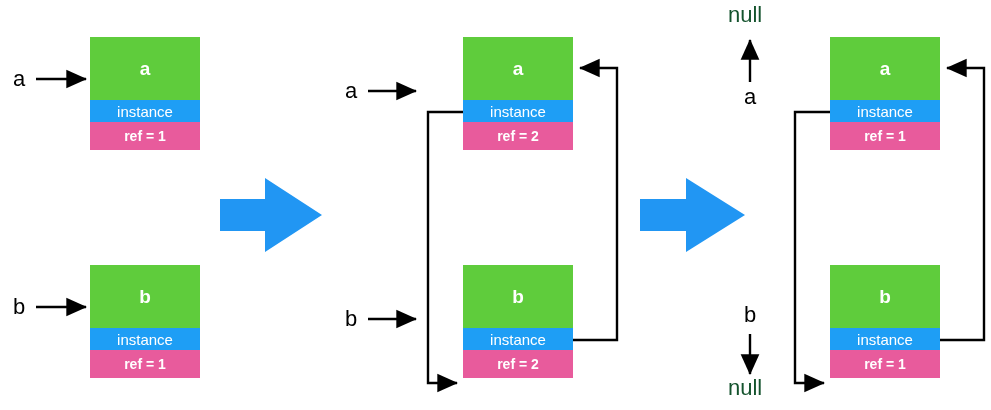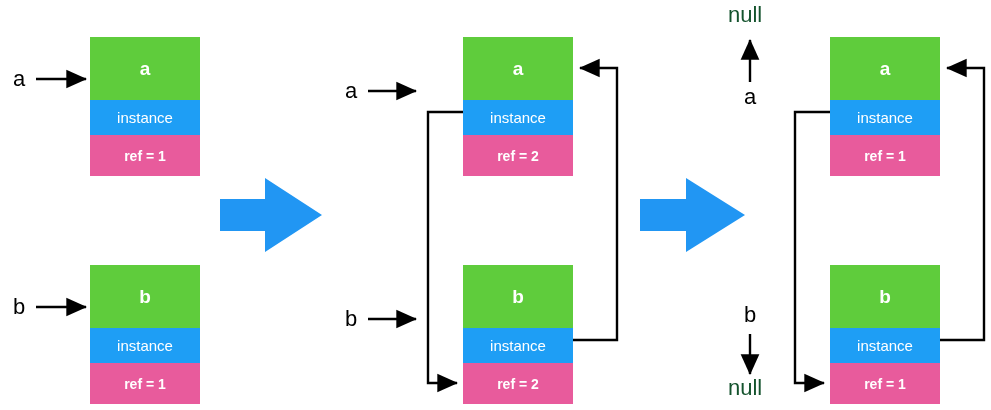--- a/index.html
+++ b/index.html
@@ -7,22 +7,22 @@
     width:991px;height:410px;background:#ffffff;
     font-family:"Liberation Sans","DejaVu Sans",sans-serif;
     overflow:hidden;position:relative;
   }
   #stage{position:absolute;left:0;top:0;width:991px;height:410px;}
   svg.layer{position:absolute;left:0;top:0;width:991px;height:410px;overflow:visible;}
   .obj{position:absolute;width:110px;}
   .band{width:110px;display:flex;align-items:center;justify-content:center;
         color:#ffffff;box-sizing:border-box;}
   .band-name{height:63px;background:#5FCC3C;font-size:19px;font-weight:bold;}
-  .band-instance{height:35px;background:#1E9EF5;font-size:15px;}
-  .band-ref{height:41px;background:#E85B9C;font-size:14px;font-weight:bold;}
+  .band-instance{height:22px;background:#1E9EF5;font-size:15px;}
+  .band-ref{height:28px;background:#E85B9C;font-size:14px;font-weight:bold;}
   .vlabel{position:absolute;color:#000000;font-size:22px;line-height:1;white-space:nowrap;}
   .nulllabel{position:absolute;color:#14532d;font-size:22px;line-height:1;white-space:nowrap;}
 </style>
 </head>
 <body>
 
 <div id="stage">
 
   <div>
 

